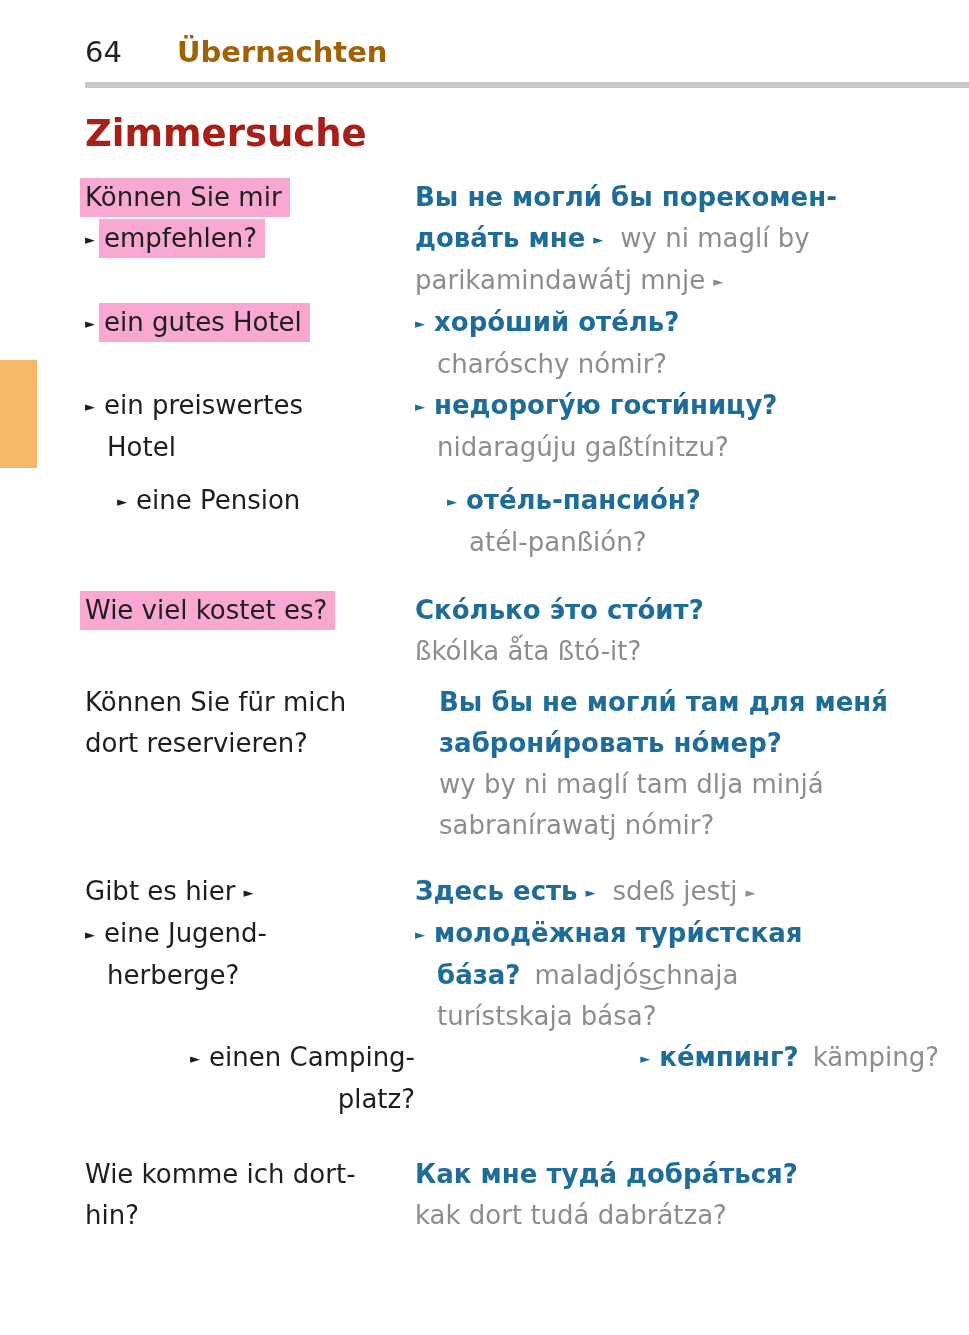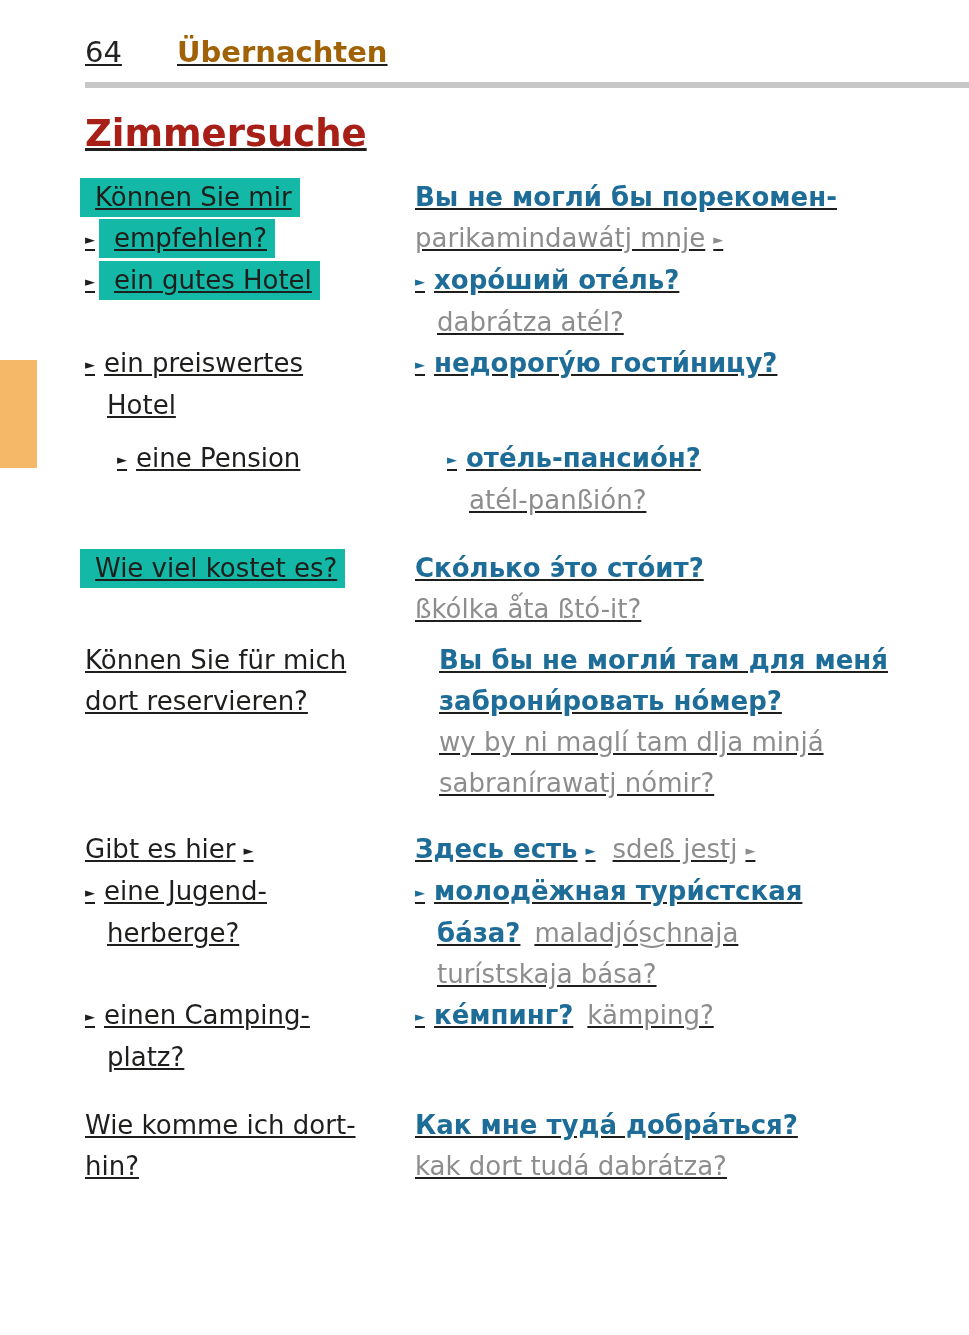--- a/index.html
+++ b/index.html
@@ -10,21 +10,20 @@
   body {
     width: 969px;
     height: 1335px;
     position: relative;
     overflow: hidden;
     font-family: "DejaVu Sans", "Liberation Sans", sans-serif;
     color: #1e1e1c;
   }
   .page {
     padding: 36px 30px 0 85px;
-    text-decoration: underline;
   }
   
   .header-line {
     display: flex;
     align-items: baseline;
     font-size: 29px;
     line-height: 32px;
   }
   .page-number {
     width: 92px;
@@ -54,22 +53,22 @@
   .col-right { flex: 1; min-width: 0; }
   .line {
     font-size: 26px;
     line-height: 41px;
     min-height: 41px;
     white-space: nowrap;
   }
   .ind { padding-left: 22px; }
   .seg-de { color: #1e1e1c; }
   .seg-hl {
-    background: #14b8a6;
-    padding: 4px 8px 5px 15px;
+    background: #f9a8d4;
+    padding: 4px 8px 5px 5px;
     margin-left: -5px;
   }
   .seg-ru { color: #1E6C98; font-weight: bold; }
   .seg-tr { color: #8D8D8D; }
   .arrow {
     font-size: 13px;
     vertical-align: 3px;
   }
   .arrow-de { color: #1e1e1c; }
   .arrow-ru { color: #1E6C98; }
@@ -101,39 +100,41 @@
   <div class="rule"></div>
   <div class="section-title">Zimmersuche</div>
   <div class="phrase-list">
       <div class="row">
         <div class="col-left">
           <div class="line"><span class="seg-de seg-hl">Können Sie mir</span></div>
           <div class="line"><span class="arrow arrow-de">►</span><span class="seg-de seg-hl">empfehlen?</span></div>
         </div>
         <div class="col-right">
           <div class="line"><span class="seg-ru">Вы не могли́ бы порекомен-</span></div>
+          <div class="line"><span class="seg-ru">дова́ть мне</span><span class="arrow arrow-ru">►</span><span class="seg-tr">wy ni maglí by</span></div>
           <div class="line"><span class="seg-tr">parikamindawátj mnje</span><span class="arrow arrow-tr">►</span></div>
         </div>
       </div>
       <div class="row">
         <div class="col-left">
           <div class="line"><span class="arrow arrow-de">►</span><span class="seg-de seg-hl">ein gutes Hotel</span></div>
         </div>
         <div class="col-right">
           <div class="line"><span class="arrow arrow-ru">►</span><span class="seg-ru">хоро́ший оте́ль?</span></div>
-          <div class="line ind"><span class="seg-tr">dabrátza atél?</span></div>
+          <div class="line ind"><span class="seg-tr">charóschy nómir?</span></div>
         </div>
       </div>
       <div class="row" style="margin-bottom: 12px;">
         <div class="col-left">
           <div class="line"><span class="arrow arrow-de">►</span><span class="seg-de">ein preiswertes</span></div>
           <div class="line ind"><span class="seg-de">Hotel</span></div>
         </div>
         <div class="col-right">
           <div class="line"><span class="arrow arrow-ru">►</span><span class="seg-ru">недорогу́ю гости́ницу?</span></div>
+          <div class="line ind"><span class="seg-tr">nidaragúju gaßtínitzu?</span></div>
         </div>
       </div>
       <div class="row" style="margin-bottom: 27px; margin-left: 32px;">
         <div class="col-left">
           <div class="line"><span class="arrow arrow-de">►</span><span class="seg-de">eine Pension</span></div>
         </div>
         <div class="col-right">
           <div class="line"><span class="arrow arrow-ru">►</span><span class="seg-ru">оте́ль-пансио́н?</span></div>
           <div class="line ind"><span class="seg-tr">atél-panßión?</span></div>
         </div>
@@ -171,21 +172,21 @@
         <div class="col-left">
           <div class="line"><span class="arrow arrow-de">►</span><span class="seg-de">eine Jugend-</span></div>
           <div class="line ind"><span class="seg-de">herberge?</span></div>
         </div>
         <div class="col-right">
           <div class="line"><span class="arrow arrow-ru">►</span><span class="seg-ru">молодёжная тури́стская</span></div>
           <div class="line ind"><span class="seg-ru">ба́за?</span><span class="seg-tr">maladjós͜chnaja</span></div>
           <div class="line ind"><span class="seg-tr">turístskaja bása?</span></div>
         </div>
       </div>
-      <div class="row" style="margin-bottom: 27px;">
+      <div class="row" style="margin-bottom: 34px; text-align: right;">
         <div class="col-left">
           <div class="line"><span class="arrow arrow-de">►</span><span class="seg-de">einen Camping-</span></div>
           <div class="line ind"><span class="seg-de">platz?</span></div>
         </div>
         <div class="col-right">
           <div class="line"><span class="arrow arrow-ru">►</span><span class="seg-ru">ке́мпинг?</span><span class="seg-tr">kämping?</span></div>
         </div>
       </div>
       <div class="row">
         <div class="col-left">

